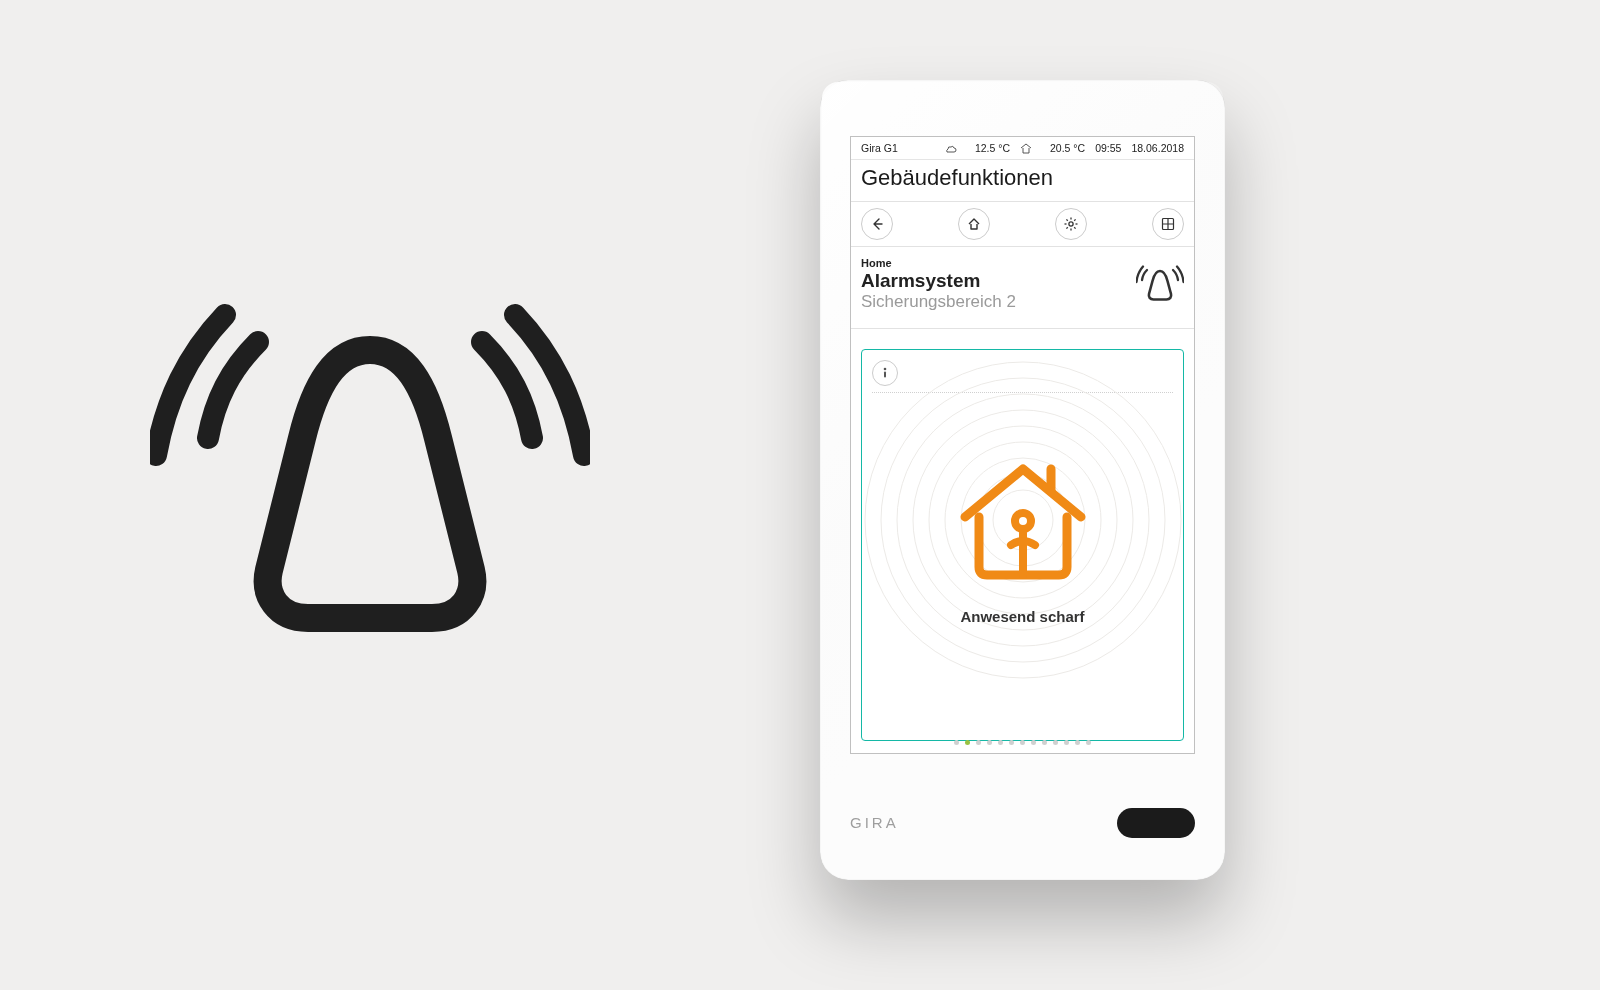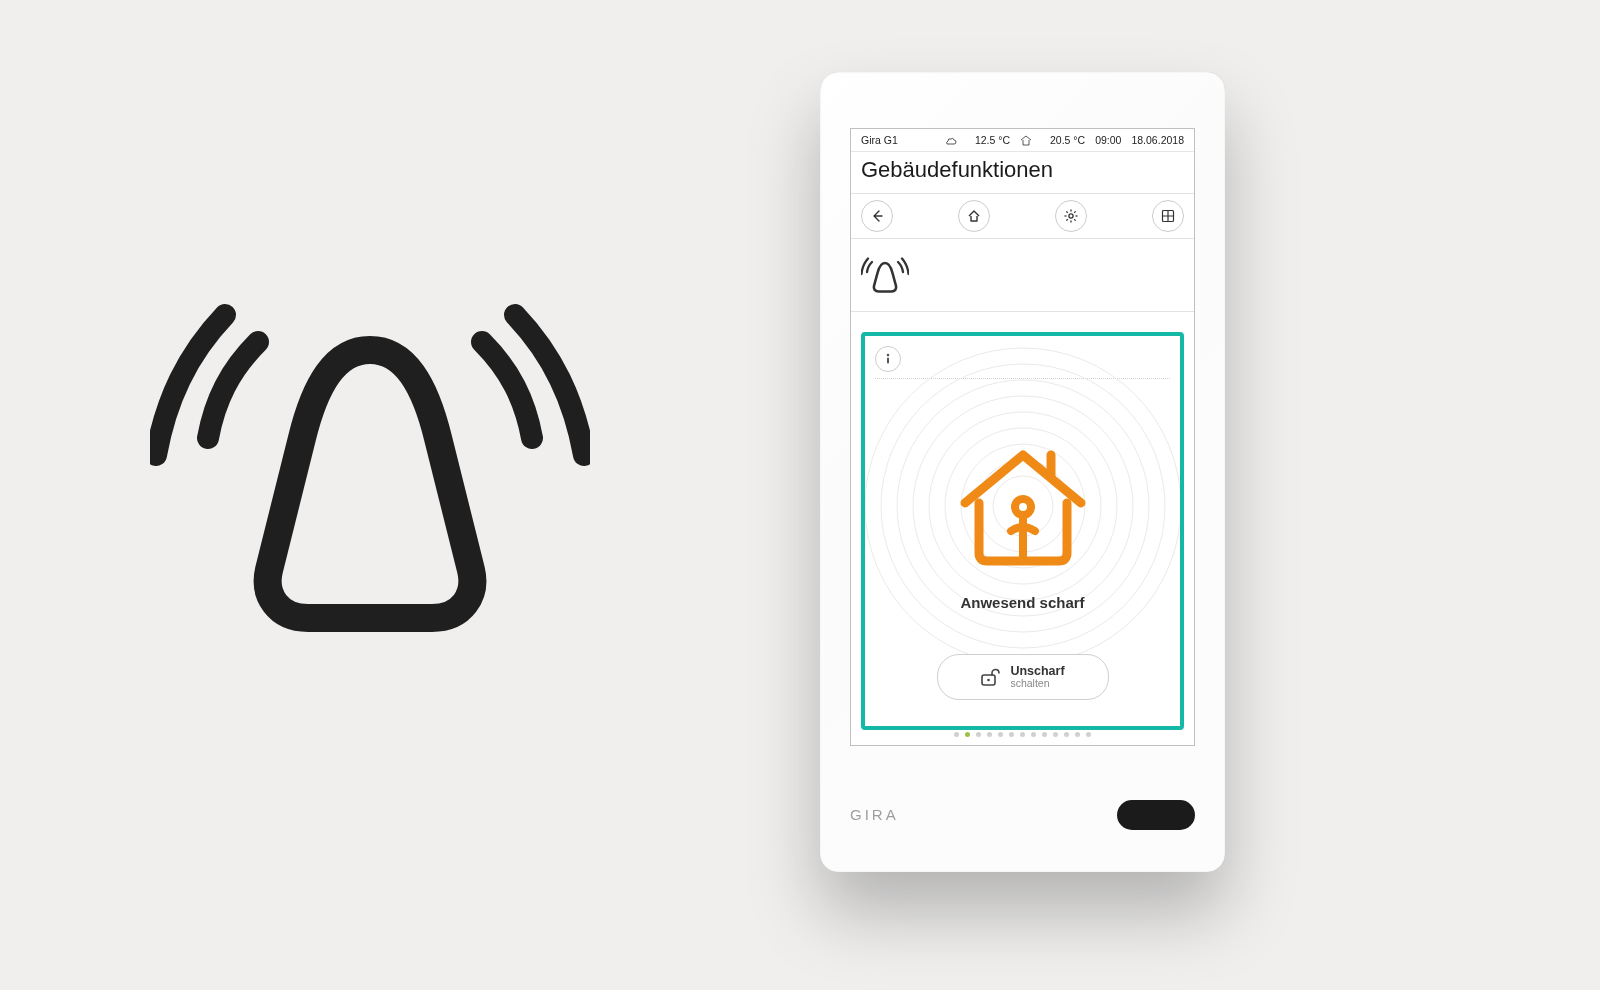--- a/index.html
+++ b/index.html
@@ -18,25 +18,25 @@
     left: 150px;
     top: 260px;
     width: 440px;
     height: 420px;
   }
 
   
   #device {
     position: absolute;
     left: 820px;
-    top: 72px;
+    top: 80px;
     width: 405px;
     height: 800px;
     background: #fcfcfc;
-    border-radius: 18px;
+    border-radius: 28px;
     box-shadow: 0 40px 70px rgba(0,0,0,0.25), inset 0 0 1px rgba(0,0,0,0.25);
     padding: 56px 30px 0 30px;
     box-sizing: border-box;
   }
   
   #device:before {
     content:"";
     position:absolute;
     inset:2px;
     border-radius:16px;
@@ -114,21 +114,21 @@
     align-items:flex-start;
   }
   #section-texts { flex:1; }
   #section .bc  { font-size: 11px; font-weight:600; color:#222; }
   #section .t1  { font-size: 19px; font-weight:600; color:#222; margin-top:1px;}
   #section .t2  { font-size: 17px; font-weight:400; color:#9a9a9a; margin-top:0px;}
 
   
   #card {
     margin: 20px 10px 0 10px;
-    border: 4px solid #14b8a6;
+    border: 1px solid #14b8a6;
     border-radius: 4px;
     height: 390px;
     position: relative;
     overflow:hidden;
     background:#fff;
   }
   #card .dashed {
     position:absolute;
     left:10px; right:10px; top:42px;
     border-top: 1px dotted #d0d0d0;
@@ -254,21 +254,21 @@
           <path d="M2 9 Q1 7 3 6 Q3 3 6 4 Q8 2 9 5 Q11 5 11 7 Q11 9 9 9 Z" fill="none" stroke="#444" stroke-width="0.9"></path>
         </svg>
         <span>12.5 °C</span>
       </span>
       <span class="grp">
         <svg width="12" height="11">
           <path d="M1 5 L6 1 L11 5 M3 5 V10 H9 V5" fill="none" stroke="#444" stroke-width="0.9"></path>
         </svg>
         <span>20.5 °C</span>
       </span>
-      <span class="grp">09:00</span>
+      <span class="grp">09:55</span>
       <span class="grp">18.06.2018</span>
     </div>
 
     <div id="page-title-row">Gebäudefunktionen</div>
 
     <div id="toolbar">
       <div class="tool-btn">
         <svg width="14" height="14">
           <path d="M9 2 L4 7 L9 12 M4 7 H12" fill="none" stroke="#333" stroke-width="1.4" stroke-linecap="round" stroke-linejoin="round"></path>
         </svg>
@@ -295,20 +295,25 @@
       </div>
       <div class="tool-btn">
         <svg width="14" height="14">
           <rect x="1.5" y="1.5" width="11" height="11" rx="1" fill="none" stroke="#333" stroke-width="1.2"></rect>
           <path d="M7 1.5 V12.5 M1.5 7 H12.5" stroke="#333" stroke-width="1.2"></path>
         </svg>
       </div>
     </div>
 
     <div id="section">
+      <div id="section-texts">
+        <div class="bc">Home</div>
+        <div class="t1">Alarmsystem</div>
+        <div class="t2">Sicherungsbereich 2</div>
+      </div>
       <svg width="48" height="40" viewBox="0 0 48 40" style="margin-top:6px;">
         <path d="M24 8 C20 8 18 12 16.5 18 L13 31 C12.3 34 14 36.5 17.5 36.5 L30.5 36.5 C34 36.5 35.7 34 35 31 L31.5 18 C30 12 28 8 24 8 Z" fill="none" stroke="#333" stroke-width="2.6" stroke-linejoin="round"></path>
         <path d="M11 7 C8 10 6.5 13 6 17" fill="none" stroke="#333" stroke-width="2.3" stroke-linecap="round"></path>
         <path d="M7 3.5 C3 8 1 13 0.5 19" fill="none" stroke="#333" stroke-width="2.3" stroke-linecap="round"></path>
         <path d="M37 7 C40 10 41.5 13 42 17" fill="none" stroke="#333" stroke-width="2.3" stroke-linecap="round"></path>
         <path d="M41 3.5 C45 8 47 13 47.5 19" fill="none" stroke="#333" stroke-width="2.3" stroke-linecap="round"></path>
       </svg>
     </div>
 
     <div id="card">
@@ -345,31 +350,20 @@
 
         <g fill="none" stroke="#f08a16" stroke-width="8" stroke-linecap="round">
           <circle cx="70" cy="66" r="8"></circle>
           <path d="M70 78 L70 120"></path>
           <path d="M58 90 Q70 82 82 90"></path>
         </g>
       </svg>
 
       <div id="card-label">Anwesend scharf</div>
 
-      <div id="disarm-btn">
-        <svg width="20" height="18" viewBox="0 0 20 18">
-          <rect x="2" y="7" width="13" height="10" rx="2" fill="none" stroke="#444" stroke-width="1.6"></rect>
-          <circle cx="8.5" cy="12" r="1.3" fill="#444"></circle>
-          <path d="M12 7 V5 C12 2.5 14 1.5 15.5 1.5 C17 1.5 19 2.5 19 5" fill="none" stroke="#444" stroke-width="1.6" stroke-linecap="round"></path>
-        </svg>
-        <div class="txts">
-          <div class="l1">Unscharf</div>
-          <div class="l2">schalten</div>
-        </div>
-      </div>
     </div>
 
     <div id="dots">
         <div class="dot"></div>
         <div class="dot active"></div>
         <div class="dot"></div>
         <div class="dot"></div>
         <div class="dot"></div>
         <div class="dot"></div>
         <div class="dot"></div>

